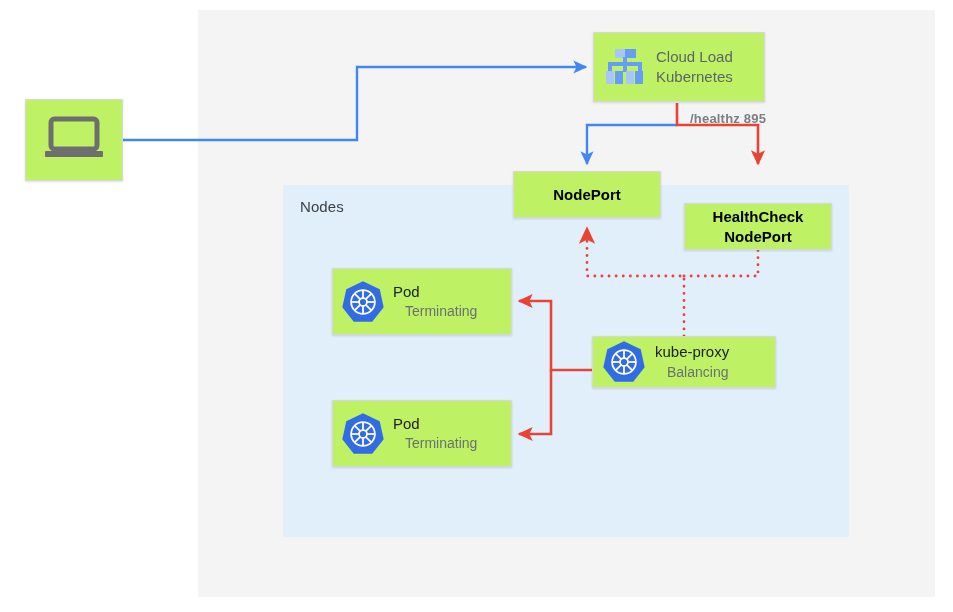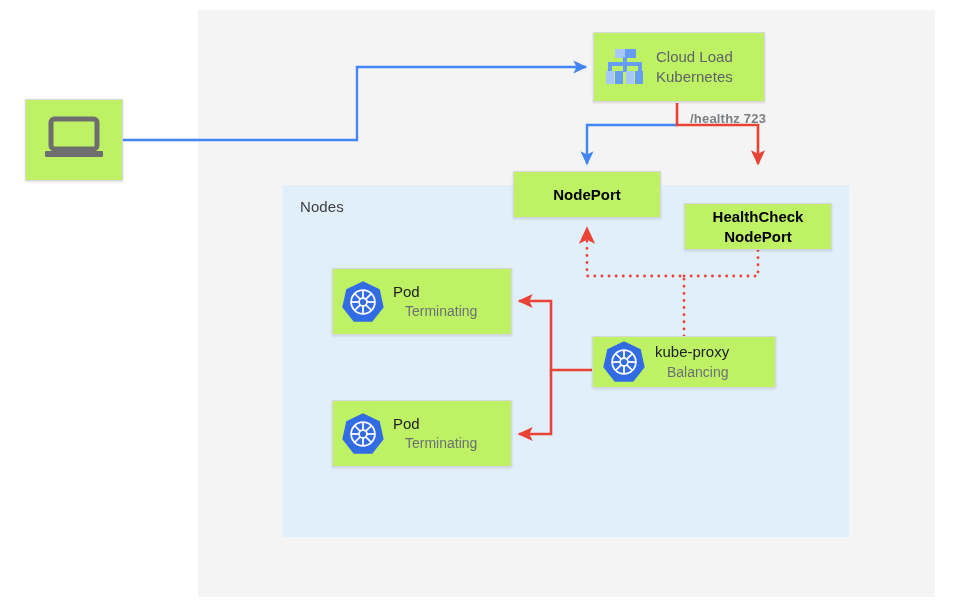--- a/index.html
+++ b/index.html
@@ -124,21 +124,21 @@
           <rect x="32" y="24" width="8" height="13" fill="#669df6"></rect>
         </svg>
       </div>
       <div class="card-text">
         <div class="card-title" style="color:#5f6368;">Cloud Load</div>
         <div class="card-title" style="color:#5f6368;">Kubernetes</div>
       </div>
     </div>
   </div>
 
-  <div class="healthz">/healthz 723</div>
+  <div class="healthz">/healthz 895</div>
 
   <div class="card plain-box" id="nodeport">
     <div class="lbl">NodePort</div>
   </div>
 
   <div class="card plain-box" id="hcnodeport">
     <div>
       <div class="lbl">HealthCheck</div>
       <div class="lbl">NodePort</div>
     </div>

